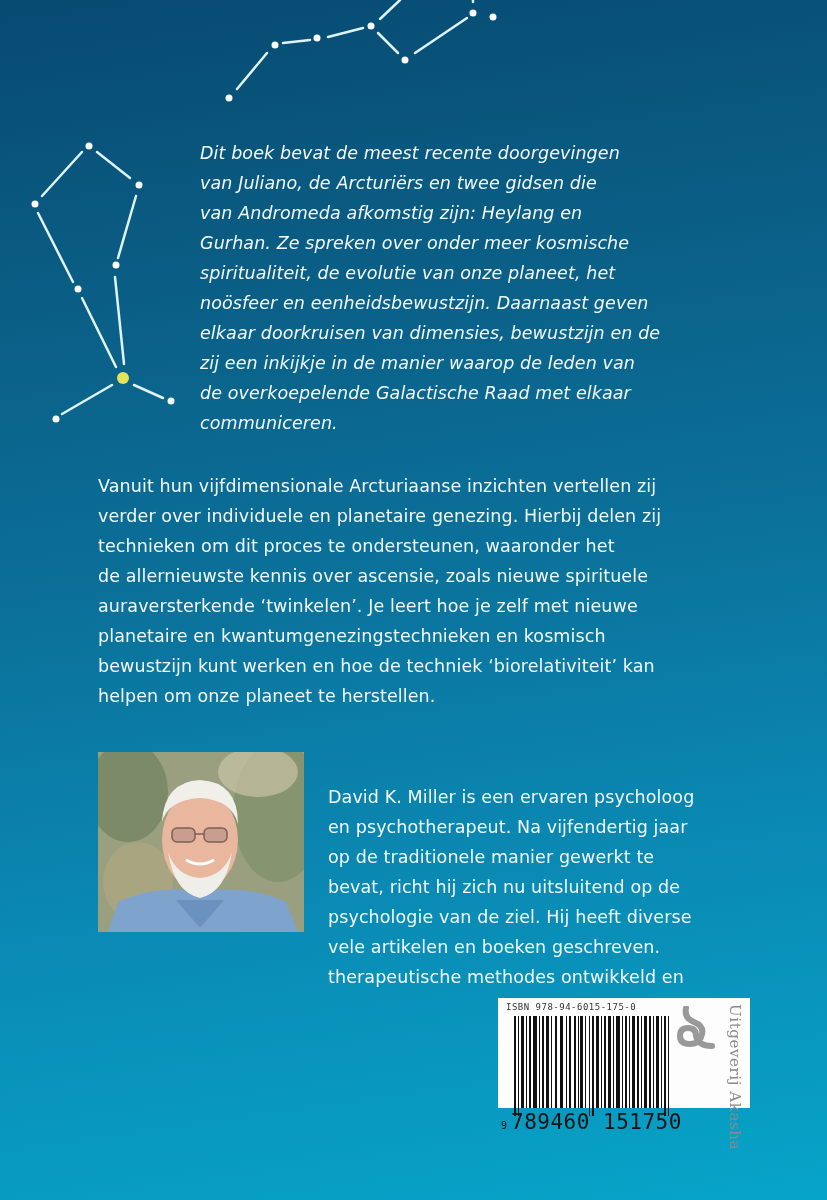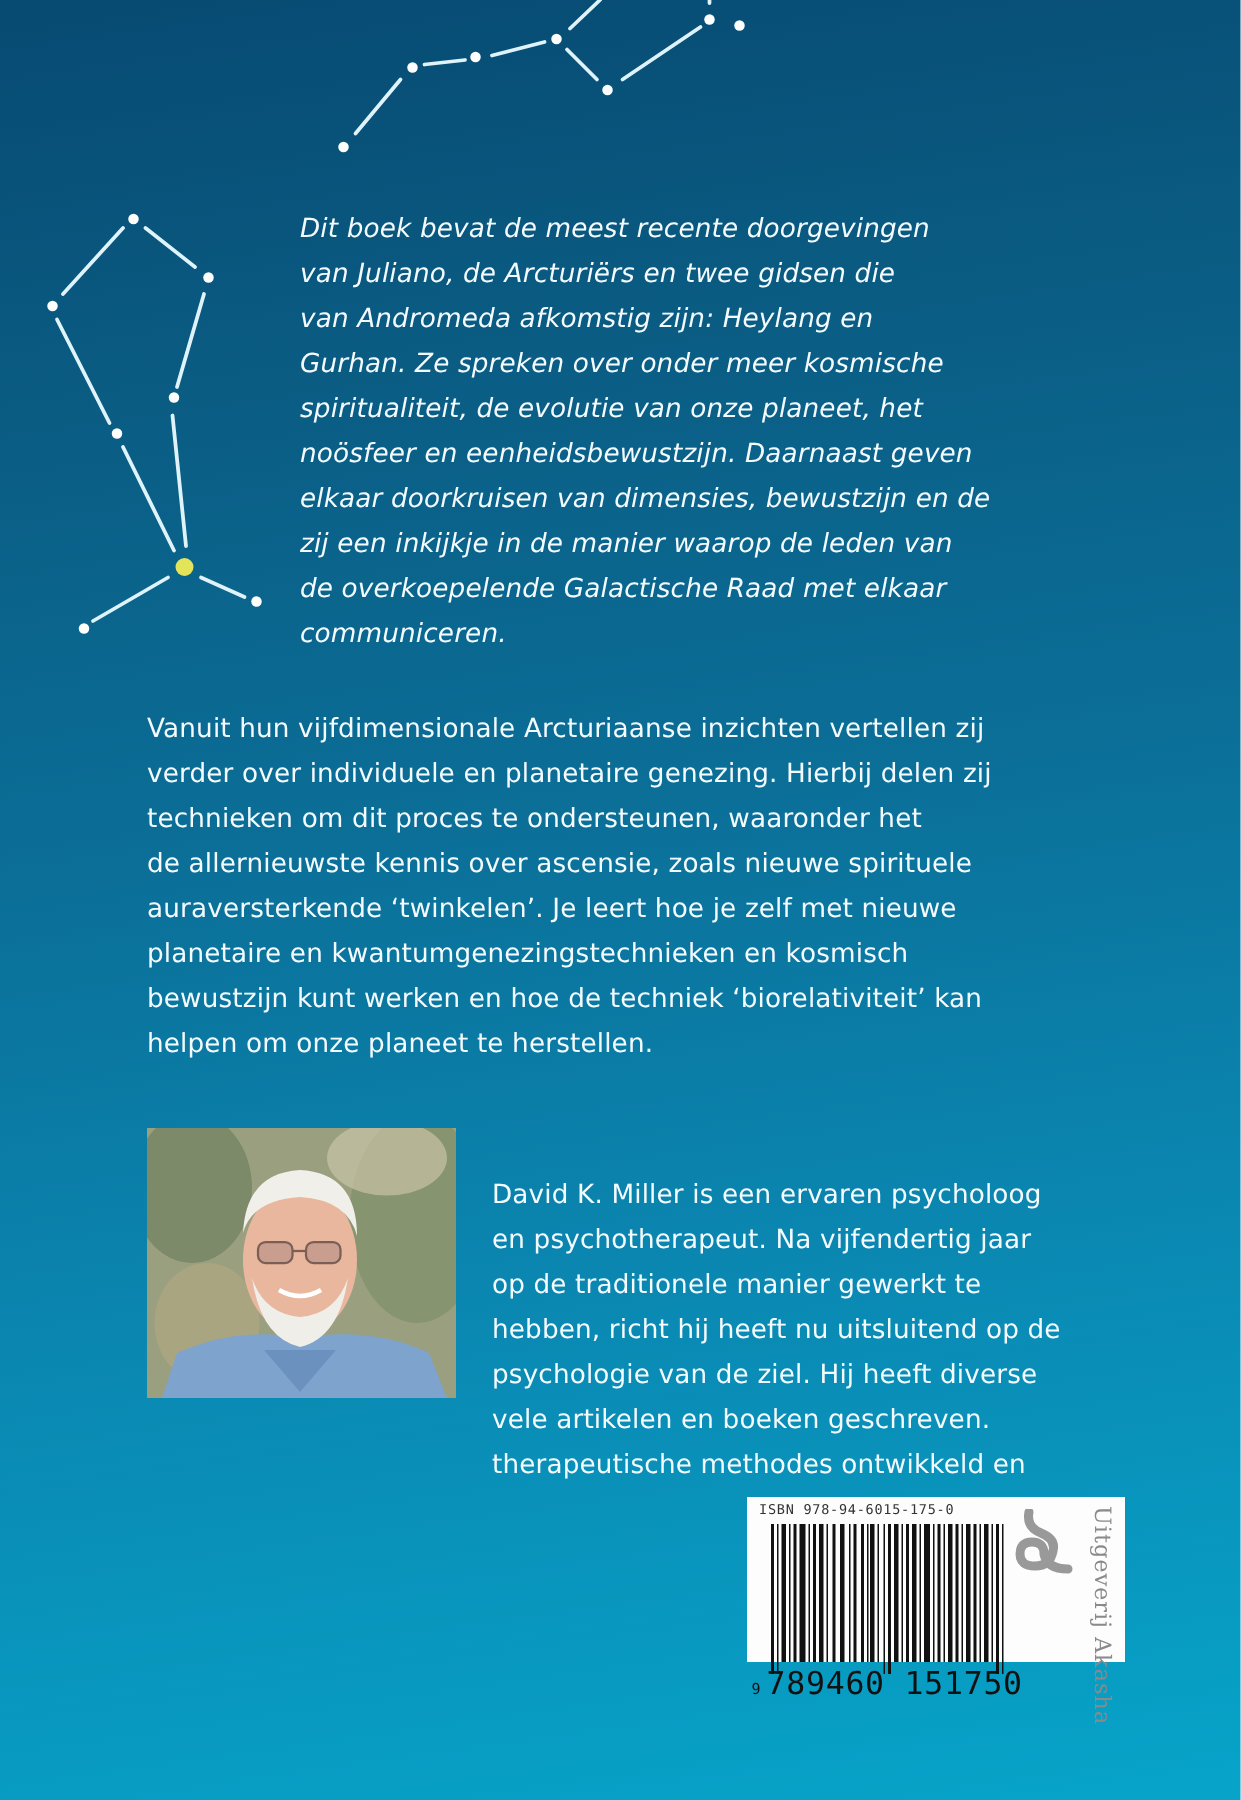--- a/index.html
+++ b/index.html
@@ -118,21 +118,21 @@
     <rect x="106" y="76" width="23" height="14" rx="5" fill="#c99e8e" stroke="#7b5f57" stroke-width="1.5"></rect>
     <line x1="97" y1="82" x2="106" y2="82" stroke="#7b5f57" stroke-width="1.5"></line>
     <path d="M88 108 Q102 116 116 108" stroke="#fff" stroke-width="3" fill="none"></path>
   </svg>
 </div>
 
 <p id="bio" class="para">
   <span class="line">David K. Miller is een ervaren psycholoog</span>
   <span class="line">en psychotherapeut. Na vijfendertig jaar</span>
   <span class="line">op de traditionele manier gewerkt te</span>
-  <span class="line">hebben, richt hij heeft nu uitsluitend op de</span>
+  <span class="line">bevat, richt hij zich nu uitsluitend op de</span>
   <span class="line">psychologie van de ziel. Hij heeft diverse</span>
   <span class="line">vele artikelen en boeken geschreven.</span>
   <span class="line">therapeutische methodes ontwikkeld en</span>
 </p>
 
 <div class="barcode-box">
   <span class="isbn-text">ISBN 978-94-6015-175-0</span>
   <svg class="bars" width="158" height="100" viewBox="0 0 158 100">
     <g fill="#111">
       <rect x="0" y="0" width="2" height="100"></rect>

